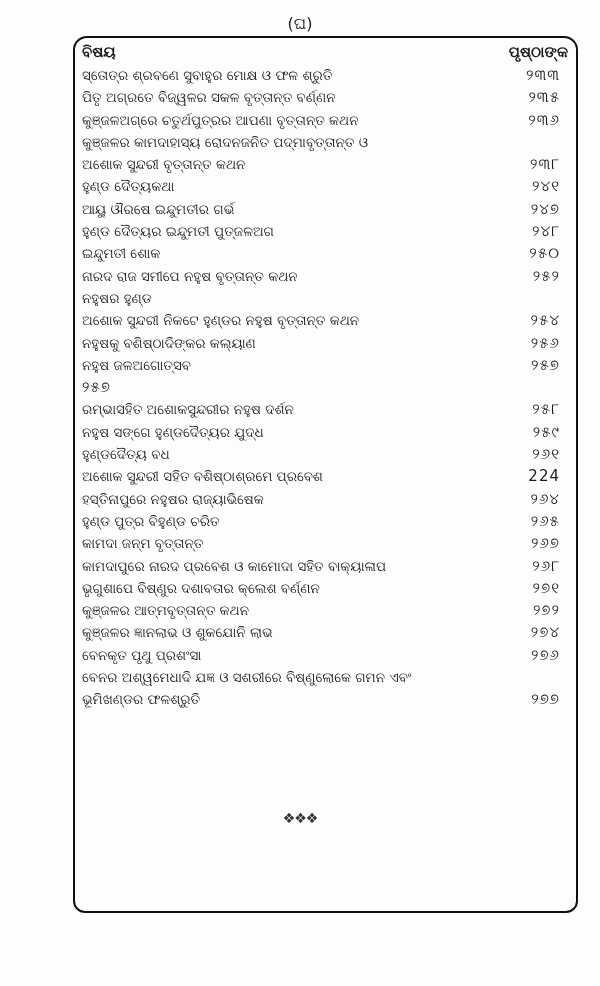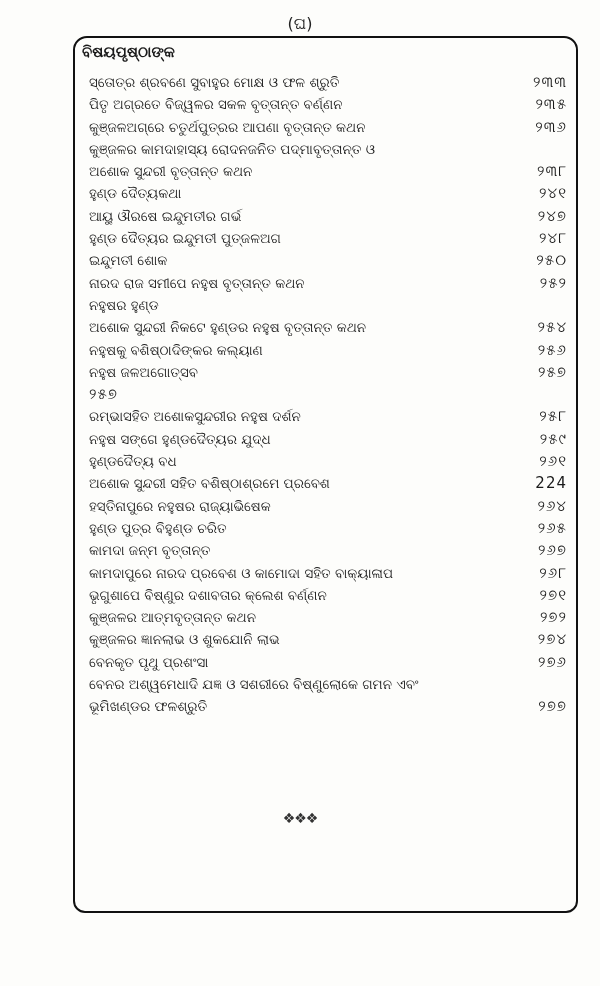--- a/index.html
+++ b/index.html
@@ -17,26 +17,26 @@
     }
     .frame {
       position: absolute; left: 73px; top: 36px;
       width: 505px; height: 877px;
       border: 2.5px solid #111;
       border-radius: 14px 14px 12px 12px;
       box-sizing: border-box;
     }
     .header-row {
       position: absolute; left: 82px; top: 41px; width: 486px;
-      display: flex; 
+      display: flex; justify-content: space-between;
       font-size: 15px; font-weight: bold; line-height: 22px;
     }
     .toc {
       position: absolute; left: 82px; top: 64px; width: 486px;
-      margin: 7px; padding: 0; list-style: none;
+      margin: 0; padding: 0; list-style: none;
     }
     .toc-row {
       display: flex; justify-content: space-between; align-items: baseline;
       height: 22.3px; line-height: 22.3px;
       font-size: 13.5px; white-space: nowrap;
     }
     .toc-page { padding-right: 8px; font-size: 15px; letter-spacing: 1px; }
     .ornament {
       position: absolute; top: 810px; left: 0; width: 600px;
       text-align: center; font-size: 14px; letter-spacing: -1px; color: #333;

